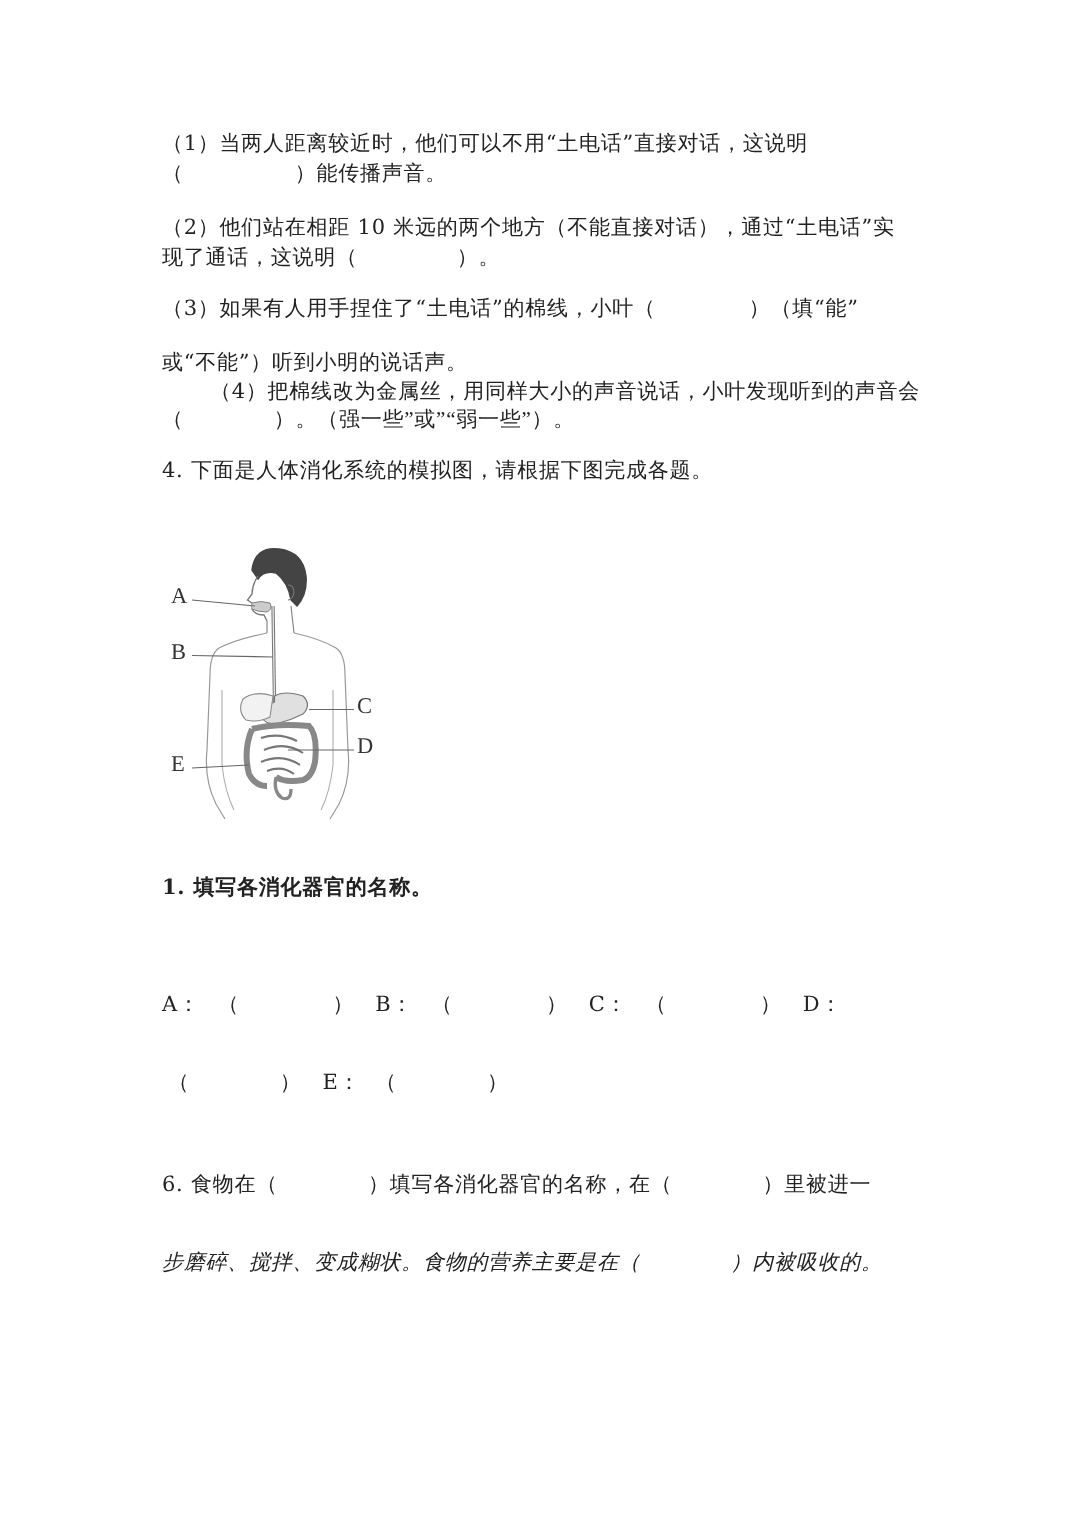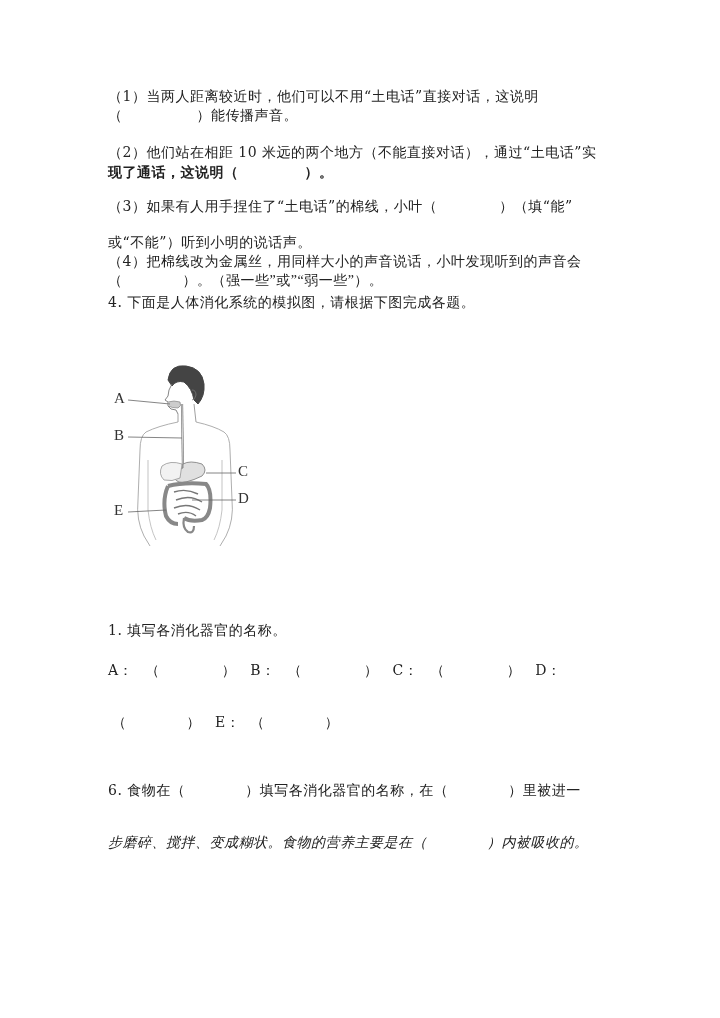--- a/index.html
+++ b/index.html
@@ -35,32 +35,32 @@
     }
     .diagram svg {
       width: 100%;
       height: 100%;
     }
   </style>
 </head>
 <body>
 
 <div class="line" style="top:86px;">（1）当两人距离较近时，他们可以不用“土电话”直接对话，这说明</div>
-<div class="line" style="top:106px;font-family:Liberation Mono, monospace;"><span>（</span><span class="blank" style="width:74px;"></span><span>）能传播声音。</span></div>
+<div class="line" style="top:106px;"><span>（</span><span class="blank" style="width:74px;"></span><span>）能传播声音。</span></div>
 
 <div class="line" style="top:142px;">（2）他们站在相距 10 米远的两个地方（不能直接对话），通过“土电话”实</div>
-<div class="line" style="top:162px;font-weight:bold;"><span>现了通话，这说明（</span><span class="blank" style="width:66px;"></span><span>）。</span></div>
+<div class="line" style="top:162px;"><span>现了通话，这说明（</span><span class="blank" style="width:66px;"></span><span>）。</span></div>
 
 <div class="line" style="top:196px;"><span>（3）如果有人用手捏住了“土电话”的棉线，小叶（</span><span class="blank" style="width:62px;"></span><span>）（填“能”</span></div>
 <div class="line" style="top:232px;">或“不能”）听到小明的说话声。</div>
 
-<div class="line" style="top:251px;">（4）把棉线改为金属丝，用同样大小的声音说话，小叶发现听到的声音会</div>
+<div class="line" style="top:251px;margin-left:32px;">（4）把棉线改为金属丝，用同样大小的声音说话，小叶发现听到的声音会</div>
 <div class="line" style="top:271px;font-family:Liberation Serif, serif;"><span>（</span><span class="blank" style="width:60px;"></span><span>）。（强一些”或”“弱一些”）。</span></div>
 
-<div class="line" style="top:292px;">4. 下面是人体消化系统的模拟图，请根据下图完成各题。</div>
+<div class="line" style="top:304px;">4. 下面是人体消化系统的模拟图，请根据下图完成各题。</div>
 
 <div class="diagram">
   <svg viewBox="0 0 150 195" xmlns="http://www.w3.org/2000/svg">
 
     <path d="M58 20 Q60 4 76 6 Q92 8 94 24 Q95 36 88 44 L84 40 Q82 28 74 22 Q66 20 62 26 Z" fill="#444" stroke="#444" stroke-width="1"></path>
 
     <path d="M62 24 Q58 30 58 36 L55 40 L58 42 L58 46 Q60 50 66 50 L68 54" fill="none" stroke="#777" stroke-width="0.9"></path>
 
     <path d="M82 30 Q86 30 86 35 Q85 40 82 40" fill="none" stroke="#777" stroke-width="0.8"></path>
 
@@ -95,21 +95,21 @@
     <line x1="82" y1="140" x2="126" y2="140" stroke="#666" stroke-width="0.8"></line>
     <line x1="18" y1="152" x2="56" y2="150" stroke="#666" stroke-width="0.8"></line>
   </svg>
   <div style="position:absolute;left:4px;top:30px;font-family:'Liberation Serif',serif;font-size:15px;color:#333;">A</div>
   <div style="position:absolute;left:4px;top:67px;font-family:'Liberation Serif',serif;font-size:15px;color:#333;">B</div>
   <div style="position:absolute;left:128px;top:103px;font-family:'Liberation Serif',serif;font-size:15px;color:#333;">C</div>
   <div style="position:absolute;left:128px;top:130px;font-family:'Liberation Serif',serif;font-size:15px;color:#333;">D</div>
   <div style="position:absolute;left:4px;top:142px;font-family:'Liberation Serif',serif;font-size:15px;color:#333;">E</div>
 </div>
 
-<div class="line" style="top:620px;">1. 填写各消化器官的名称。</div>
+<div class="line" style="top:582px;font-weight:bold;">1. 填写各消化器官的名称。</div>
 
 <div class="line" style="top:660px;"><span>A：</span><span style="margin-left:12px;">（</span><span class="blank" style="width:62px;"></span><span>）</span><span style="margin-left:14px;">B：</span><span style="margin-left:12px;">（</span><span class="blank" style="width:62px;"></span><span>）</span><span style="margin-left:14px;">C：</span><span style="margin-left:12px;">（</span><span class="blank" style="width:62px;"></span><span>）</span><span style="margin-left:14px;">D：</span></div>
 
 <div class="line" style="top:712px;"><span style="margin-left:4px;">（</span><span class="blank" style="width:60px;"></span><span>）</span><span style="margin-left:14px;">E：</span><span style="margin-left:10px;">（</span><span class="blank" style="width:60px;"></span><span>）</span></div>
 
 <div class="line" style="top:780px;"><span>6. 食物在（</span><span class="blank" style="width:60px;"></span><span>）填写各消化器官的名称，在（</span><span class="blank" style="width:60px;"></span><span>）里被进一</span></div>
 
 <div class="line" style="top:832px;font-style:italic;"><span>步磨碎、搅拌、变成糊状。食物的营养主要是在（</span><span class="blank" style="width:60px;"></span><span>）内被吸收的。</span></div>
 
 </body></html>

